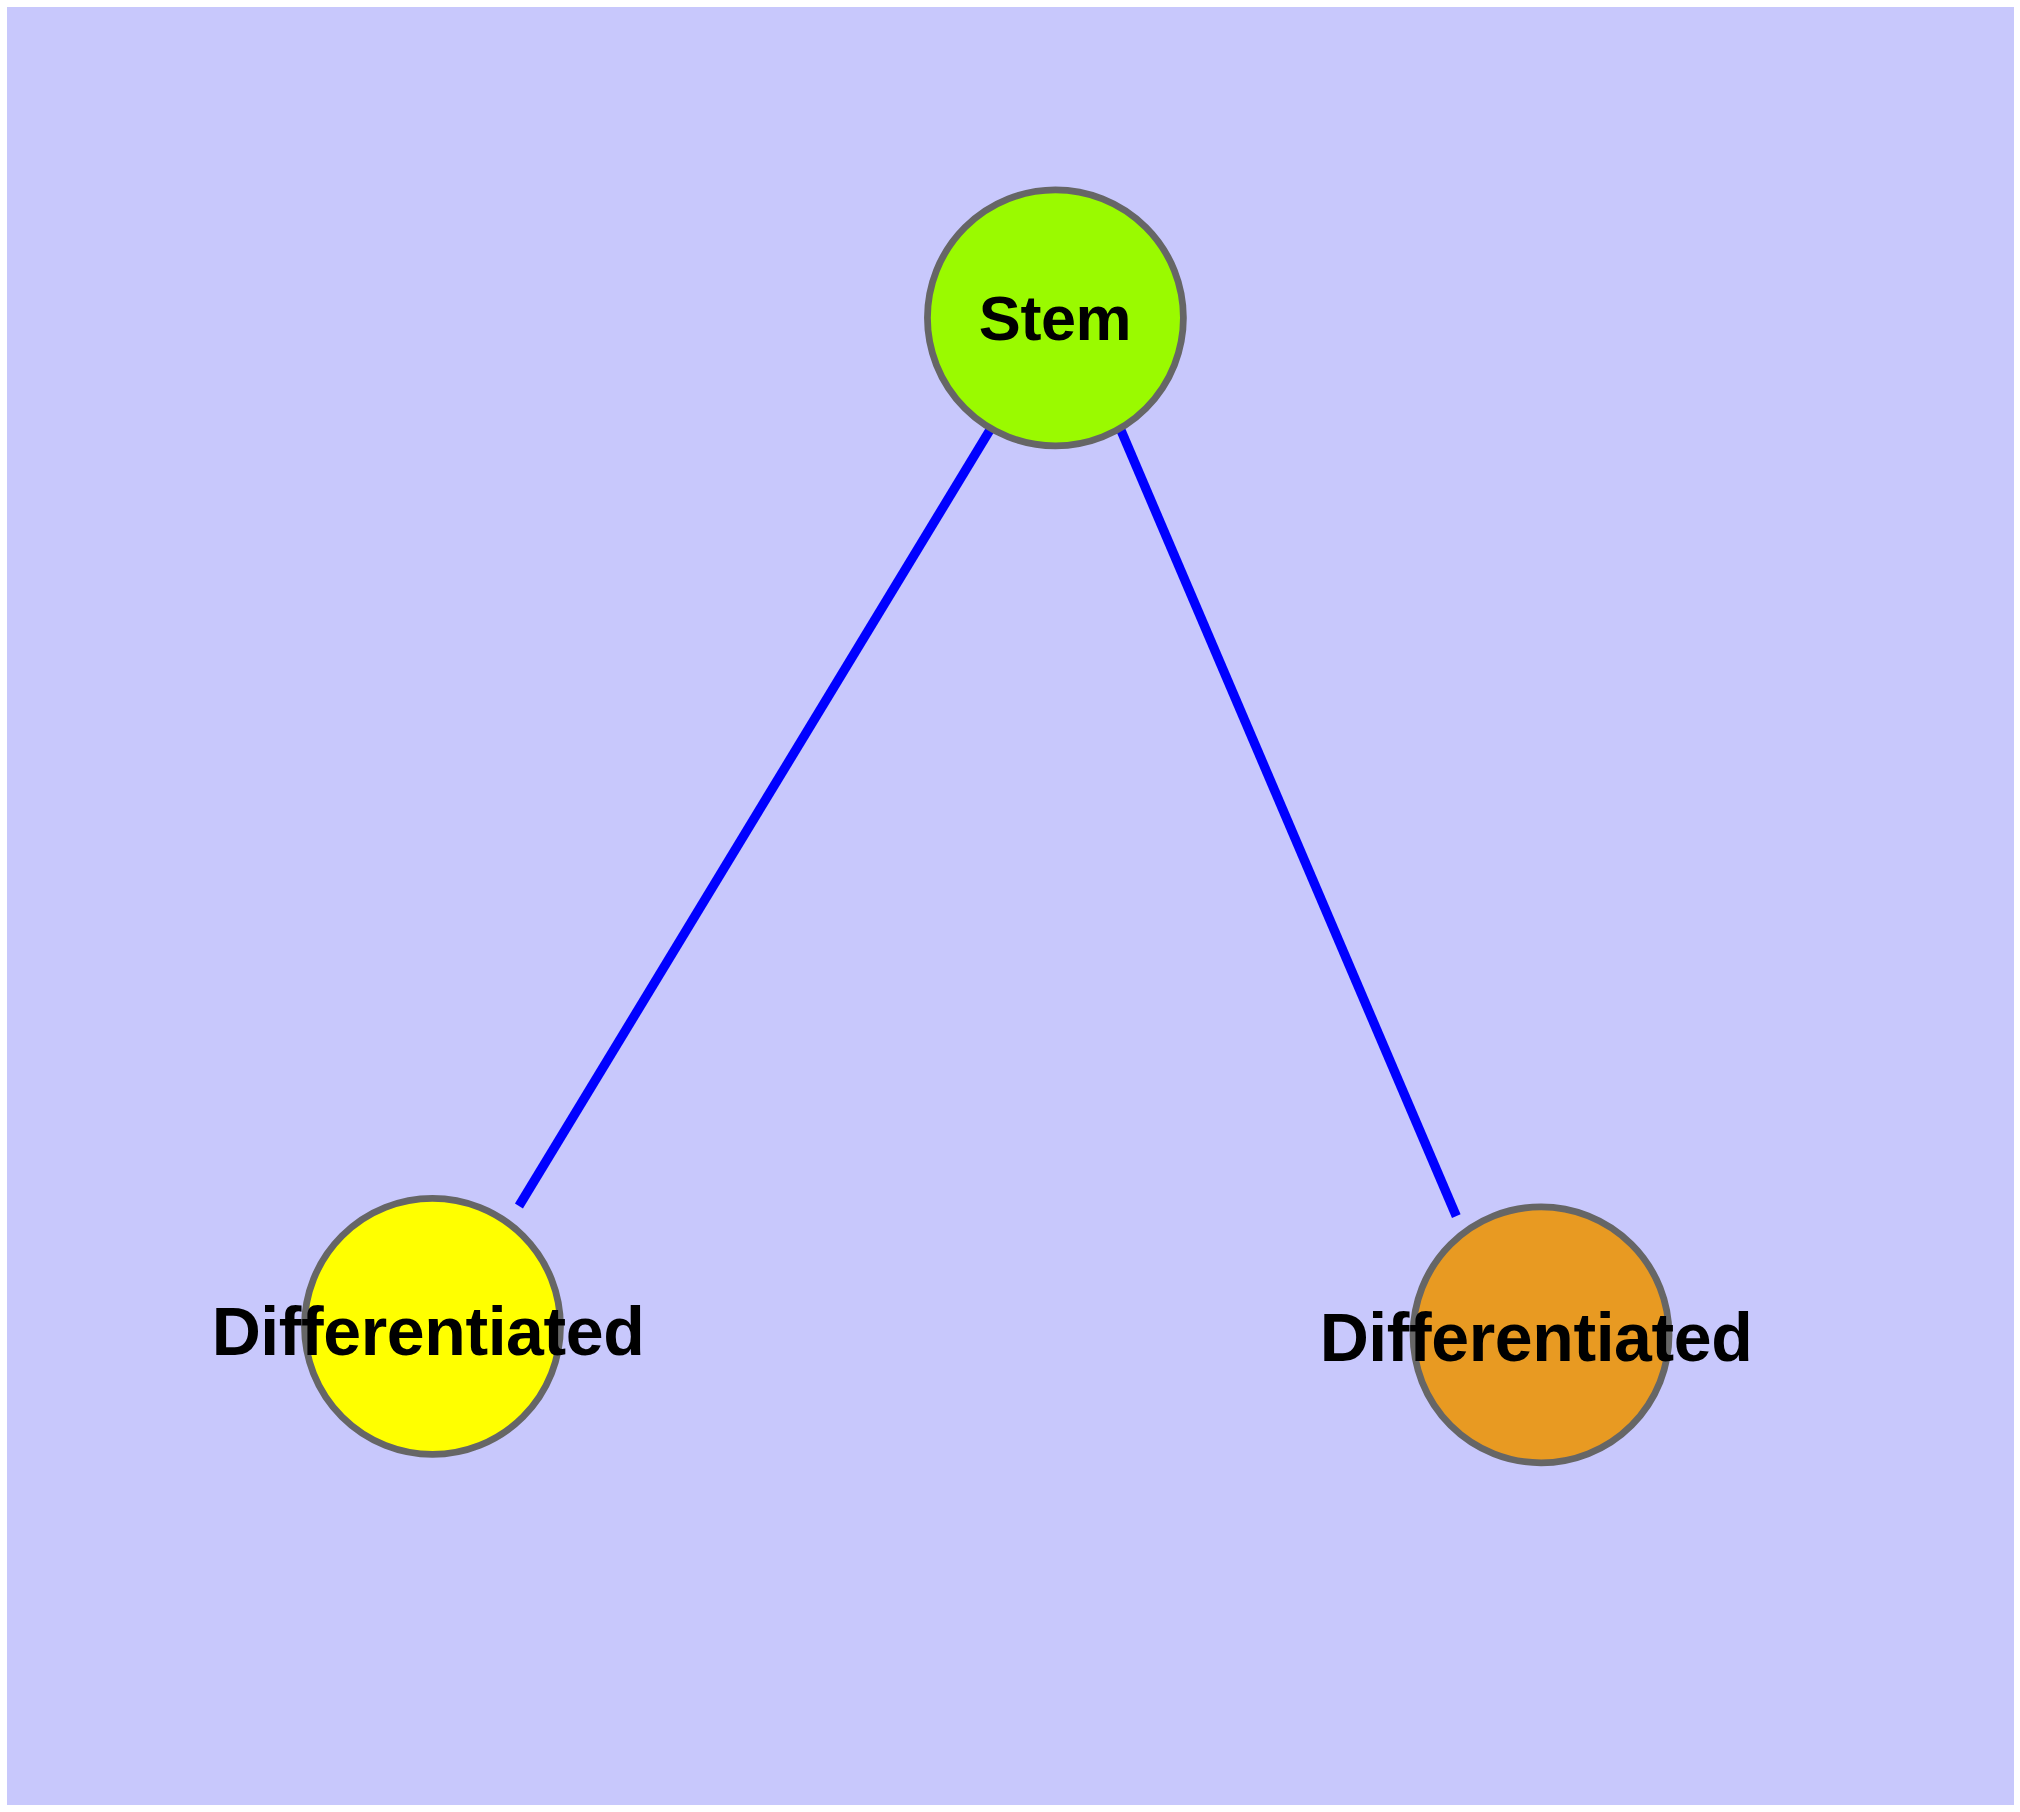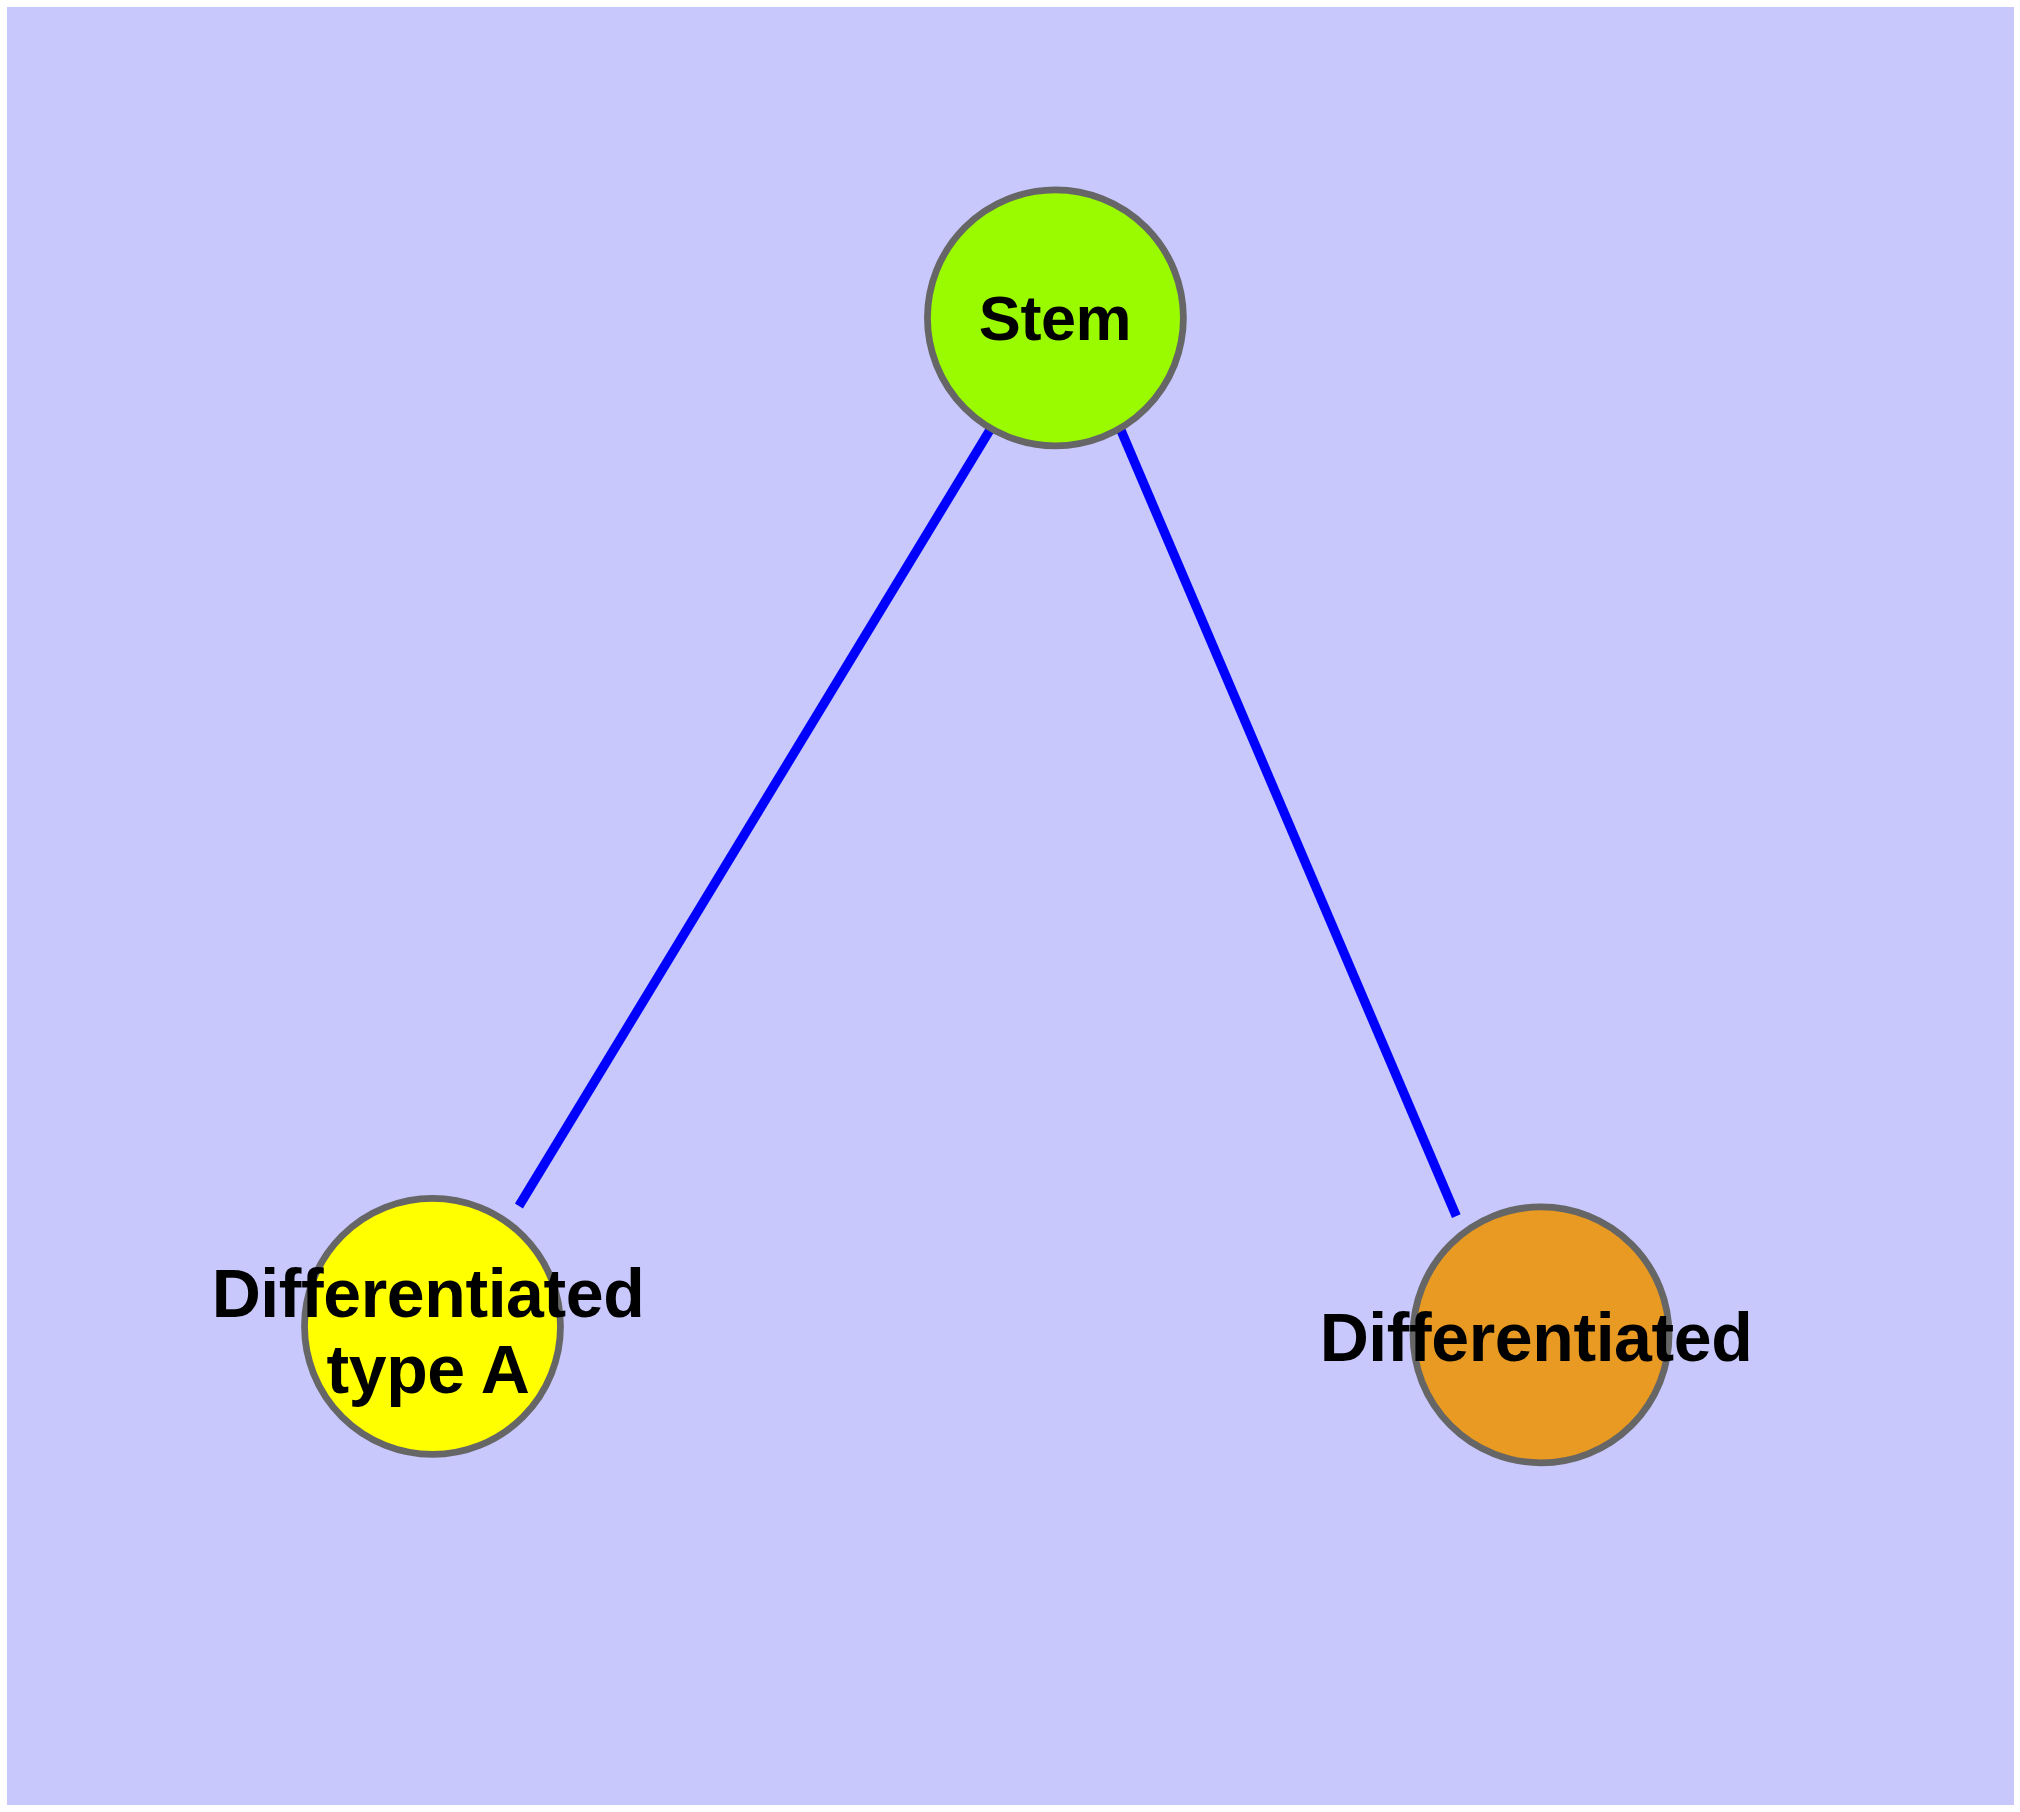--- a/index.html
+++ b/index.html
@@ -76,18 +76,18 @@
 
     <g>
       <circle cx="1245" cy="375" r="151" fill="#9afa00" stroke="#666666" stroke-width="8"></circle>
       <circle cx="510" cy="1565" r="151" fill="#ffff00" stroke="#666666" stroke-width="8"></circle>
       <circle cx="1818" cy="1575" r="151" fill="#e89a22" stroke="#666666" stroke-width="8"></circle>
     </g>
   </svg>
 
   <div class="node-label" id="label-stem">Stem</div>
 
-  <div class="node-label" id="label-diff-a"><span>Differentiated</span><br><span>type A</span></div>
+  <div class="node-label" id="label-diff-a"><span>Differentiated</span><br></div>
 
   <div class="node-label" id="label-diff-b"><span>Differentiated</span><br></div>
 
 </div>
 
 
 </body></html>

